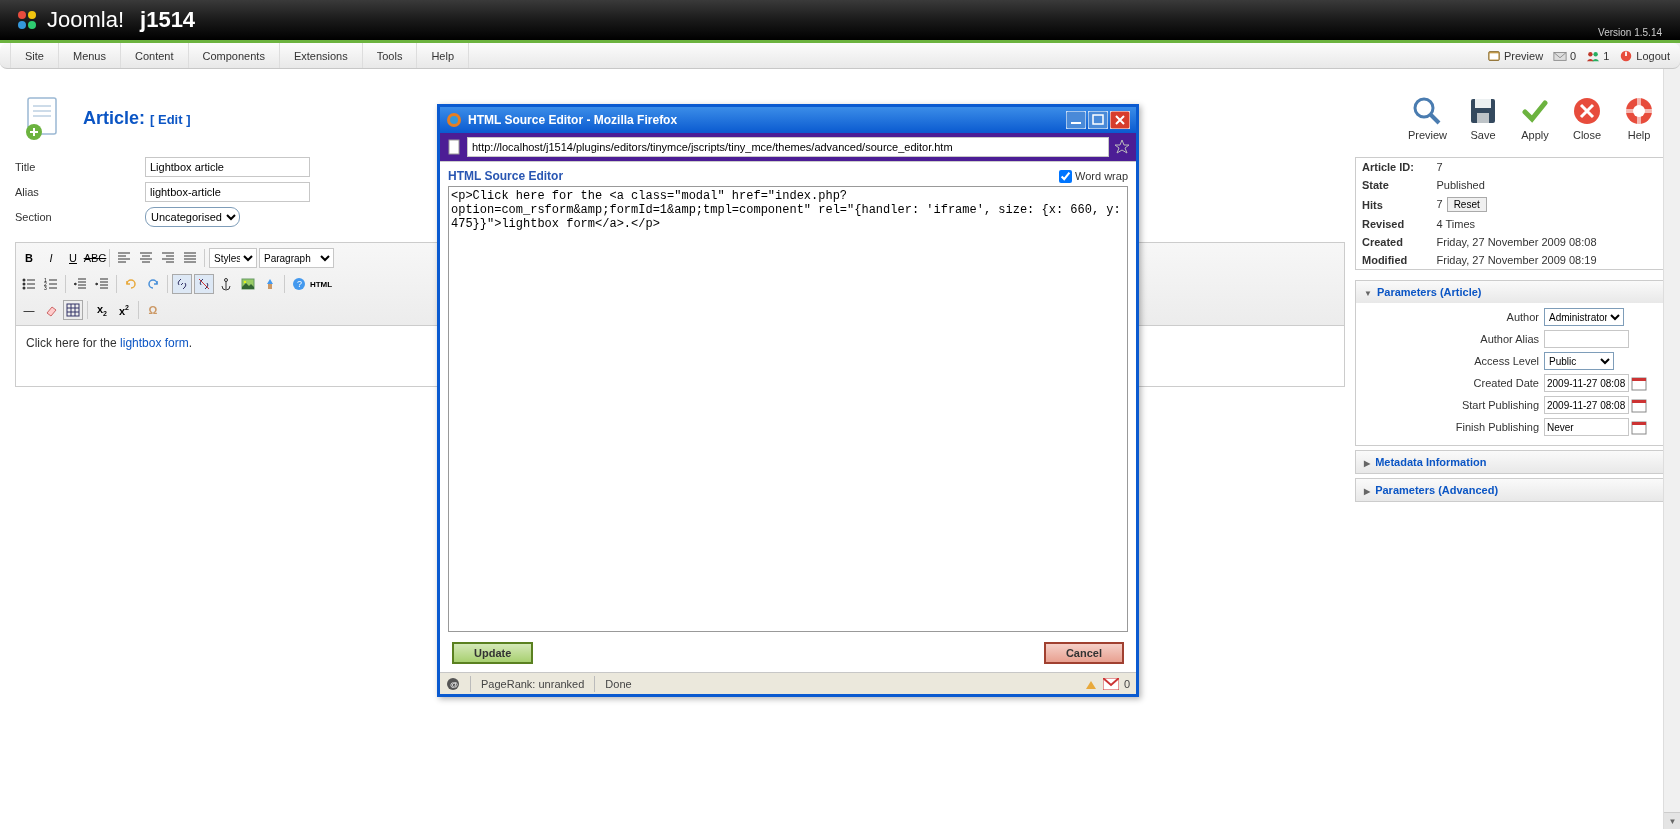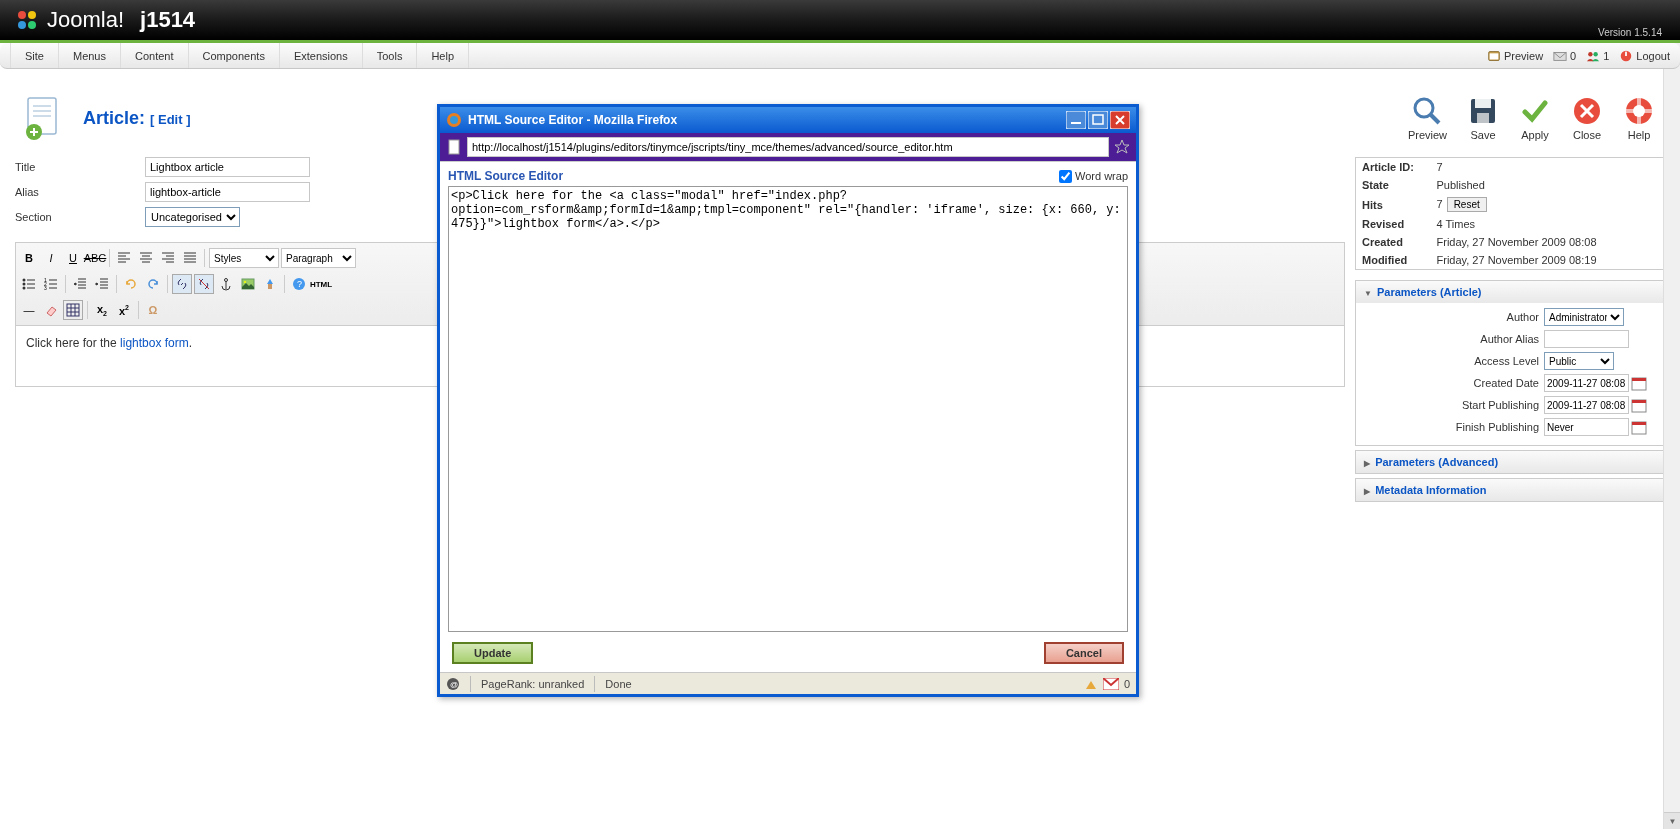--- a/index.html
+++ b/index.html
@@ -226,21 +226,21 @@
       <div class="form-row">
         <span class="form-label">Title</span>
         <input class="form-input" value="Lightbox article" style="">
       </div>
       <div class="form-row">
         <span class="form-label">Alias</span>
         <input class="form-input" value="lightbox-article" style="">
       </div>
       <div class="form-row">
         <span class="form-label">Section</span>
-        <select class="form-select" style="width:95px;"><option>Uncategorised</option></select>
+        <select class="form-select" style="width:95px;border-radius:9px;"><option>Uncategorised</option></select>
       </div>
 
       <div class="editor-wrap">
         <div class="editor-toolbar">
           <div class="tb-row">
             <button class="tb-btn">
                 <b>B</b>
               </button>
             <button class="tb-btn">
                 <i>I</i>
@@ -266,21 +266,21 @@
                 <svg width="14" height="14">
                   <path d="M1 2h12M5 5h8M1 8h12M5 11h8" stroke="#333"></path>
                 </svg>
               </button>
             <button class="tb-btn">
                 <svg width="14" height="14">
                   <path d="M1 2h12M1 5h12M1 8h12M1 11h12" stroke="#333"></path>
                 </svg>
               </button>
             <span class="tb-sep"></span>
-            <select class="tb-select" style="width:70px;"><option>Styles</option></select>
+            <select class="tb-select" style="width:48px;"><option>Styles</option></select>
             <select class="tb-select" style="width:75px;"><option>Paragraph</option></select>
           </div>
           <div class="tb-row">
             <button class="tb-btn">
                 <svg width="14" height="14">
                   <circle cx="2" cy="3" r="1.5" fill="#333"></circle>
                   <circle cx="2" cy="7" r="1.5" fill="#333"></circle>
                   <circle cx="2" cy="11" r="1.5" fill="#333"></circle>
                   <path d="M5 3h8M5 7h8M5 11h8" stroke="#333"></path>
                 </svg>
@@ -474,27 +474,27 @@
                   <rect x="1" y="3" width="14" height="3" fill="#c33"></rect>
                 </svg>
               </div>
             </div>
         </div>
       </div>
 
       <div class="panel">
         <div class="panel-header">
             <span class="tri-right"></span>
-            <span>Parameters (Advanced)</span>
+            <span>Metadata Information</span>
           </div>
       </div>
       <div class="panel">
         <div class="panel-header">
             <span class="tri-right"></span>
-            <span>Metadata Information</span>
+            <span>Parameters (Advanced)</span>
           </div>
       </div>
     </div>
   </div>
 </div>
 
 <div class="modal-window">
   <div class="modal-titlebar">
     <svg class="modal-titlebar-icon" viewBox="0 0 16 16">
         <circle cx="8" cy="8" r="7" fill="#e67e22"></circle>

